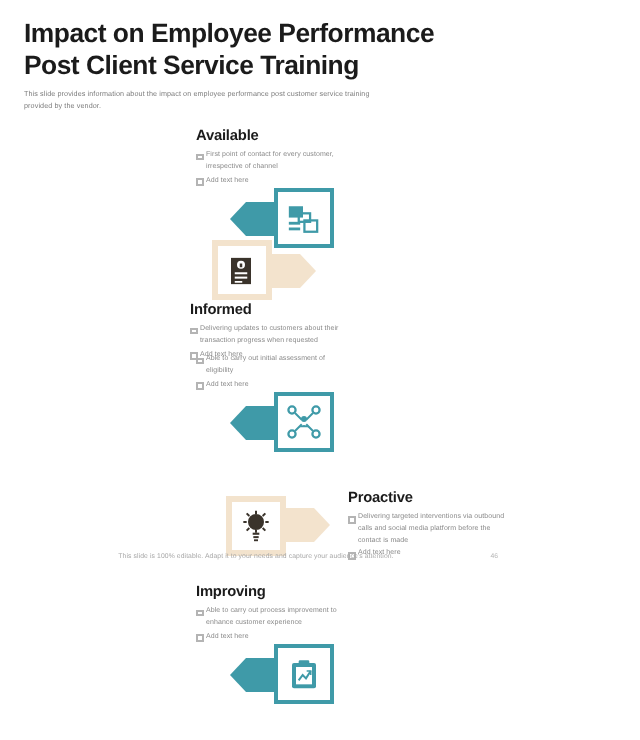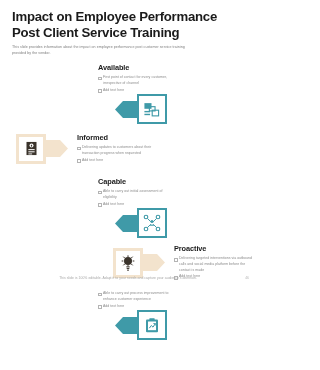--- a/index.html
+++ b/index.html
@@ -106,21 +106,21 @@
                 <rect x="2" y="3" width="10" height="8" fill="#3f9aa8"></rect>
                 <rect x="9" y="8" width="8" height="6" fill="none" stroke="#3f9aa8" stroke-width="1.6"></rect>
                 <rect x="13" y="13" width="9" height="8" fill="none" stroke="#3f9aa8" stroke-width="1.6"></rect>
                 <rect x="2" y="14" width="8" height="2" fill="#3f9aa8"></rect>
                 <rect x="2" y="18" width="8" height="2" fill="#3f9aa8"></rect>
               </svg>
             </span>
           </div>
         </div>
       </div>
-      <div class="row right" style="padding-left: 16px;">
+      <div class="row right" style="padding-left: 16px; flex-direction: column;">
         <div class="cluster">
           <div class="iconbox cream">
             <span>
               <svg width="15" height="17" viewBox="0 0 24 24">
                 <rect x="4" y="1.5" width="16" height="21" fill="#3a332b"></rect>
                 <circle cx="12" cy="7" r="3.2" fill="#fff"></circle>
                 <rect x="11" y="6" width="2" height="3" fill="#3a332b"></rect>
                 <rect x="7" y="13" width="10" height="1.6" fill="#fff"></rect>
                 <rect x="7" y="16.5" width="10" height="1.6" fill="#fff"></rect>
                 <rect x="7" y="20" width="6" height="1.4" fill="#fff"></rect>
@@ -134,21 +134,20 @@
         <div class="txt">
           <div class="heading">Informed</div>
           <ul class="bullets">
             <li>Delivering updates to customers about their transaction progress when requested</li>
             <li>Add text here</li>
           </ul>
         </div>
       </div>
       <div class="row left">
         <div class="txt">
-          <div class="heading">Capable</div>
           <ul class="bullets">
             <li>Able to carry out initial assessment of eligibility</li>
             <li>Add text here</li>
           </ul>
         </div>
         <div class="cluster">
           <div class="arrow"><svg width="22" height="17" viewBox="0 0 22 17" preserveAspectRatio="none">
               <path d="M22 0 H8 L0 8.5 L8 17 H22 Z" fill="#3f9aa8"></path>
             </svg></div>
           <div class="iconbox teal">
@@ -186,20 +185,21 @@
         <div class="txt">
           <div class="heading">Proactive</div>
           <ul class="bullets">
             <li>Delivering targeted interventions via outbound calls and social media platform before the contact is made</li>
             <li>Add text here</li>
           </ul>
         </div>
       </div>
       <div class="row left">
         <div class="txt">
+          <div class="heading">Improving</div>
           <ul class="bullets">
             <li>Able to carry out process improvement to enhance customer experience</li>
             <li>Add text here</li>
           </ul>
         </div>
         <div class="cluster">
           <div class="arrow"><svg width="22" height="17" viewBox="0 0 22 17" preserveAspectRatio="none">
               <path d="M22 0 H8 L0 8.5 L8 17 H22 Z" fill="#3f9aa8"></path>
             </svg></div>
           <div class="iconbox teal">

